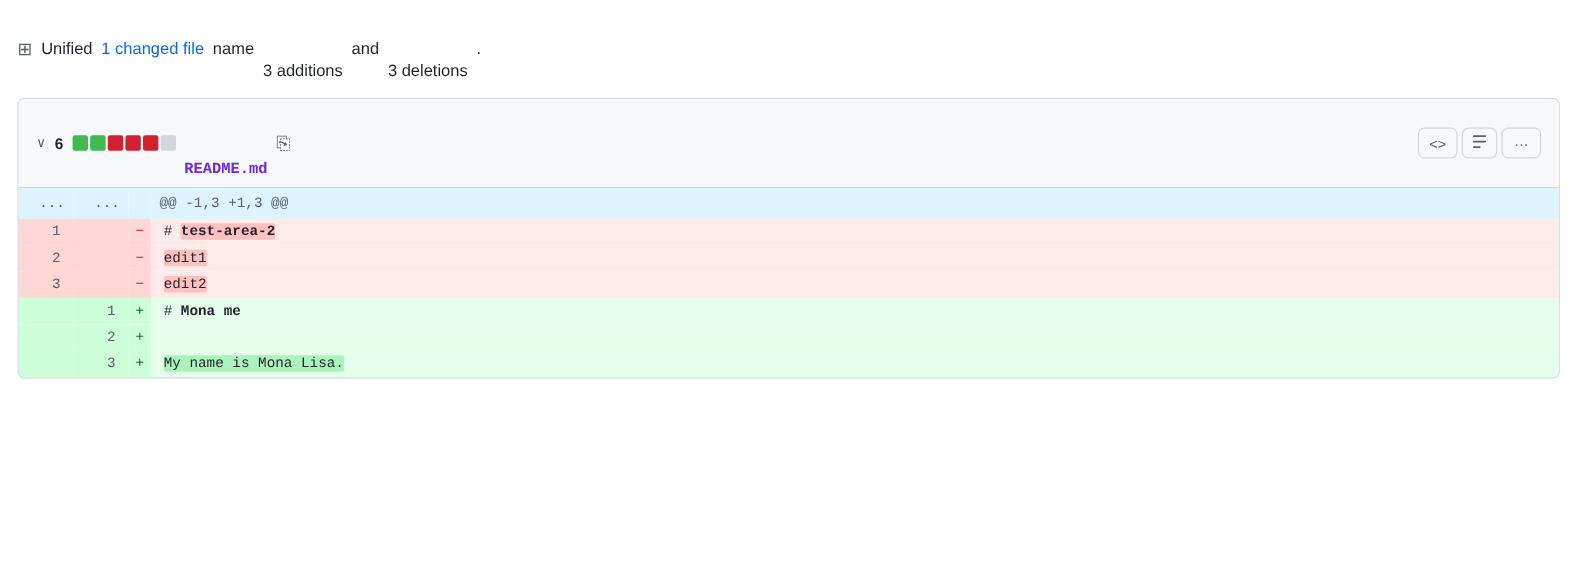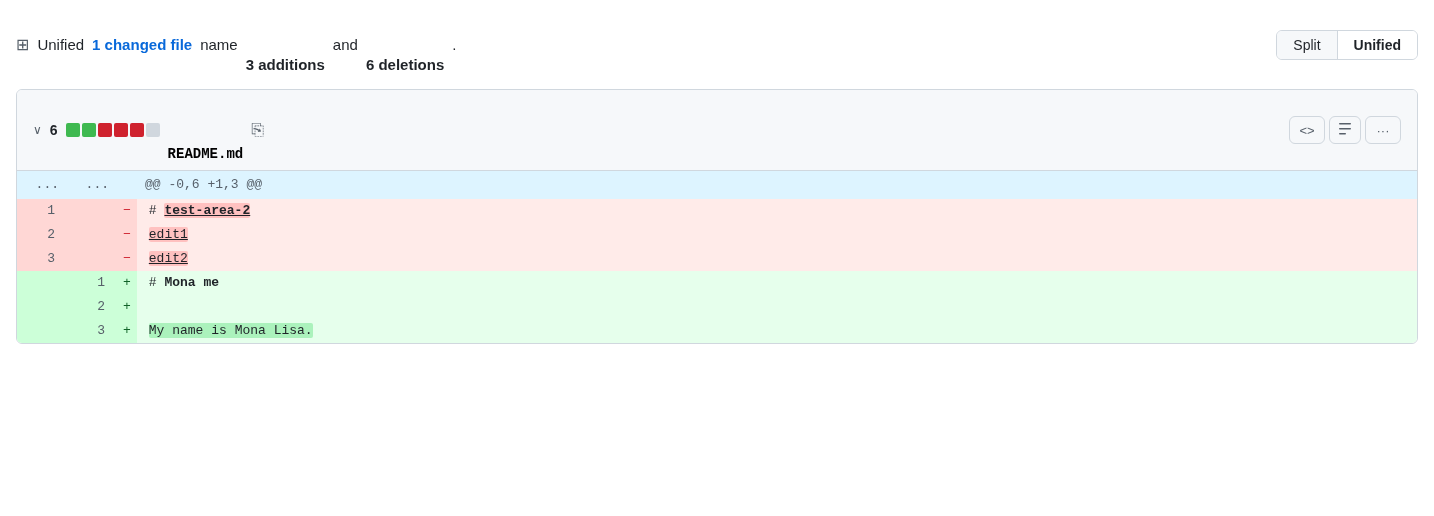--- a/index.html
+++ b/index.html
@@ -26,26 +26,26 @@
       color: #1f2328;
     }
 
     .top-bar-left .icon {
       color: #57606a;
       font-size: 16px;
     }
 
     .link-blue {
       color: #0969da;
-      font-weight: 700;
+      font-weight: 400;
       text-decoration: none;
     }
 
     .bold {
-      font-weight: 700;
+      font-weight: 400;
       margin-top: 40px;
     }
 
     .view-toggle {
       display: flex;
       border: 1px solid #d0d7de;
       border-radius: 6px;
       overflow: hidden;
     }
 
@@ -109,21 +109,21 @@
 
     .color-block {
       width: 14px;
       height: 14px;
       border-radius: 2px;
     }
 
     .filename {
       font-weight: 600;
       font-family: ui-monospace, SFMono-Regular, "SF Mono", Consolas, "Liberation Mono", Menlo, monospace;
-      color: #000000;
+      color: #6d28d9;
       margin-top: 48px;
     }
 
     .copy-icon {
       color: #57606a;
       cursor: pointer;
       font-size: 16px;
     }
 
     .diff-file-header-right {
@@ -224,45 +224,40 @@
       width: 50px;
       min-width: 50px;
       padding: 4px 8px;
       color: #8c959f;
       text-align: right;
     }
 
     .highlight-del {
       background: #ff818266;
       border-radius: 2px;
-      text-decoration: underline;
     }
 
     .highlight-add {
       background: #abf2bc;
       border-radius: 2px;
     }
   </style>
 </head>
 <body>
 
 <div class="top-bar">
   <div class="top-bar-left">
     <span class="icon">⊞</span>
     <span>Unified </span>
     <a class="link-blue">1 changed file</a>
     <span> name </span>
     <span class="bold">3 additions</span>
     <span> and </span>
-    <span class="bold">6 deletions</span>
+    <span class="bold">3 deletions</span>
     <span>.</span>
-  </div>
-  <div class="view-toggle">
-    <button class="split-btn">Split</button>
-    <button class="active unified-btn">Unified</button>
   </div>
 </div>
 
 <div class="diff-container">
 
   <div class="diff-file-header">
     <div class="diff-file-header-left">
       <span class="chevron">∨</span>
       <span class="line-count">6</span>
       <div class="color-blocks">
@@ -287,21 +282,21 @@
     </div>
   </div>
 
   <table class="diff-table">
     <tbody>
 
       <tr class="hunk-header">
         <td class="hunk-line-num">...</td>
         <td class="hunk-line-num">...</td>
         <td class="line-sign"></td>
-        <td class="line-code">@@ -0,6 +1,3 @@</td>
+        <td class="line-code">@@ -1,3 +1,3 @@</td>
       </tr>
 
       <tr class="row-deleted">
         <td class="line-num">1</td>
         <td class="line-num"></td>
         <td class="line-sign">−</td>
         <td class="line-code"> # <strong><span class="highlight-del">test-area-2</span></strong></td>
       </tr>
 
       <tr class="row-deleted">

